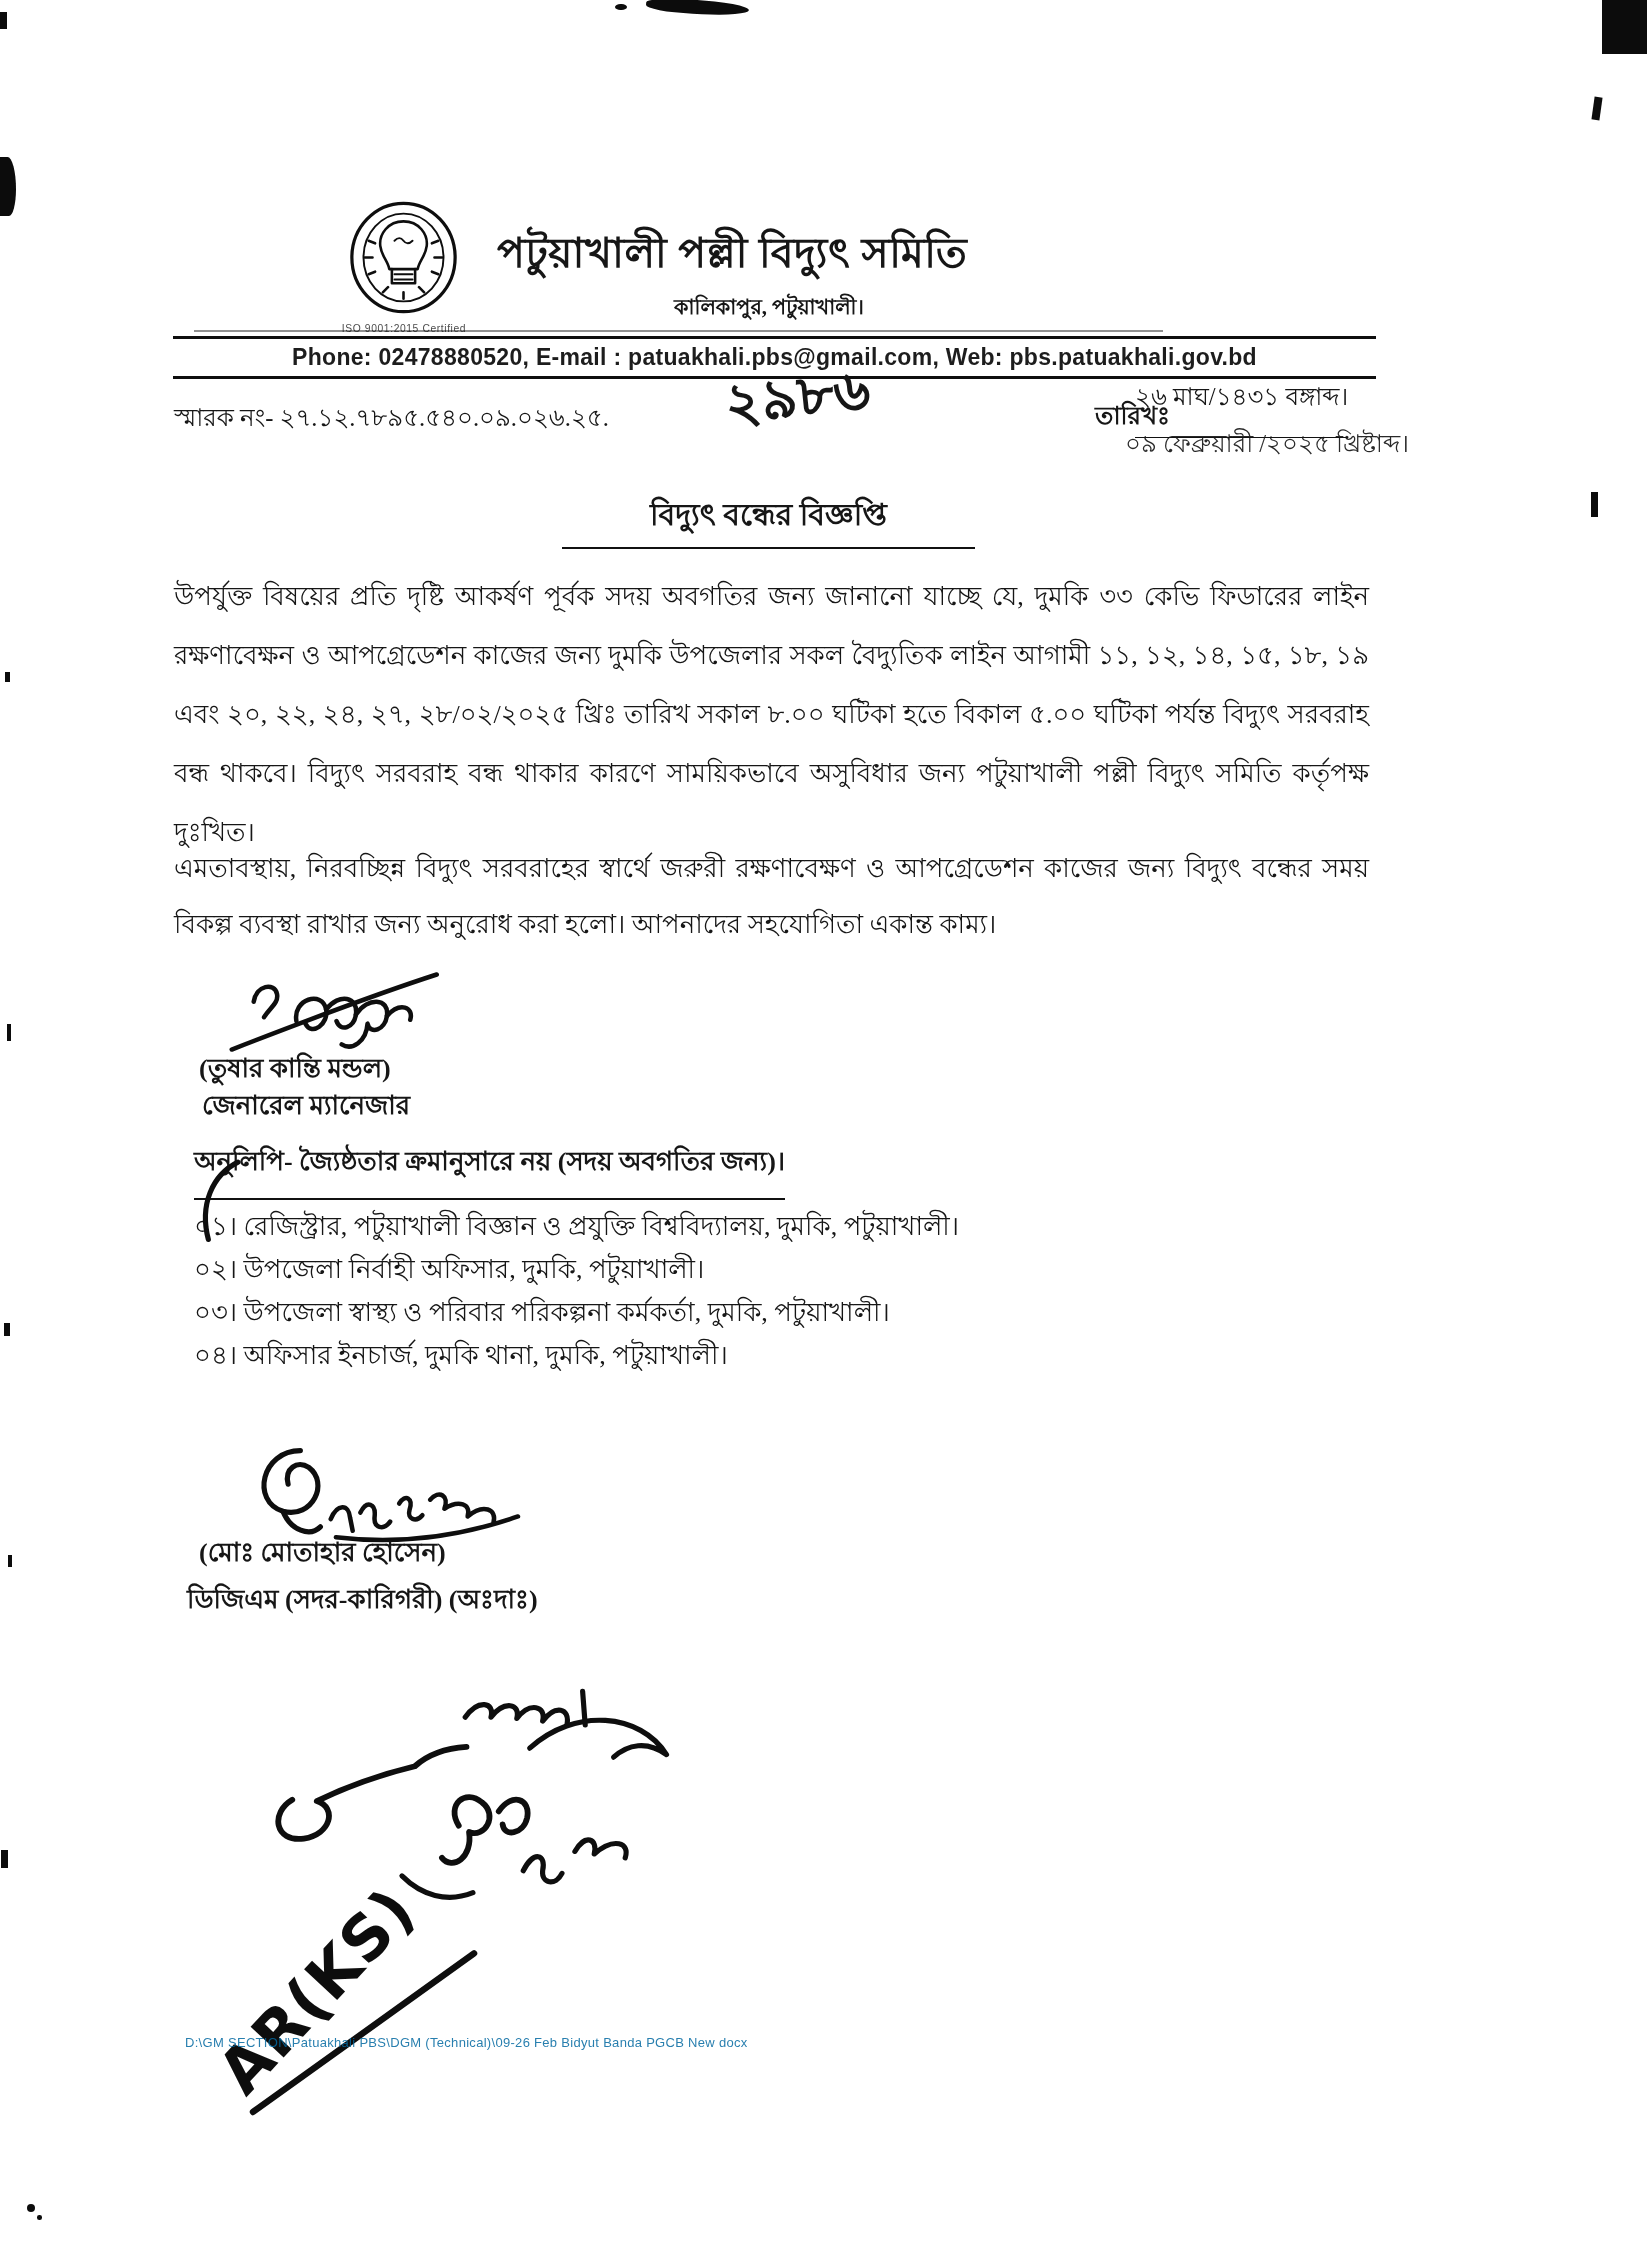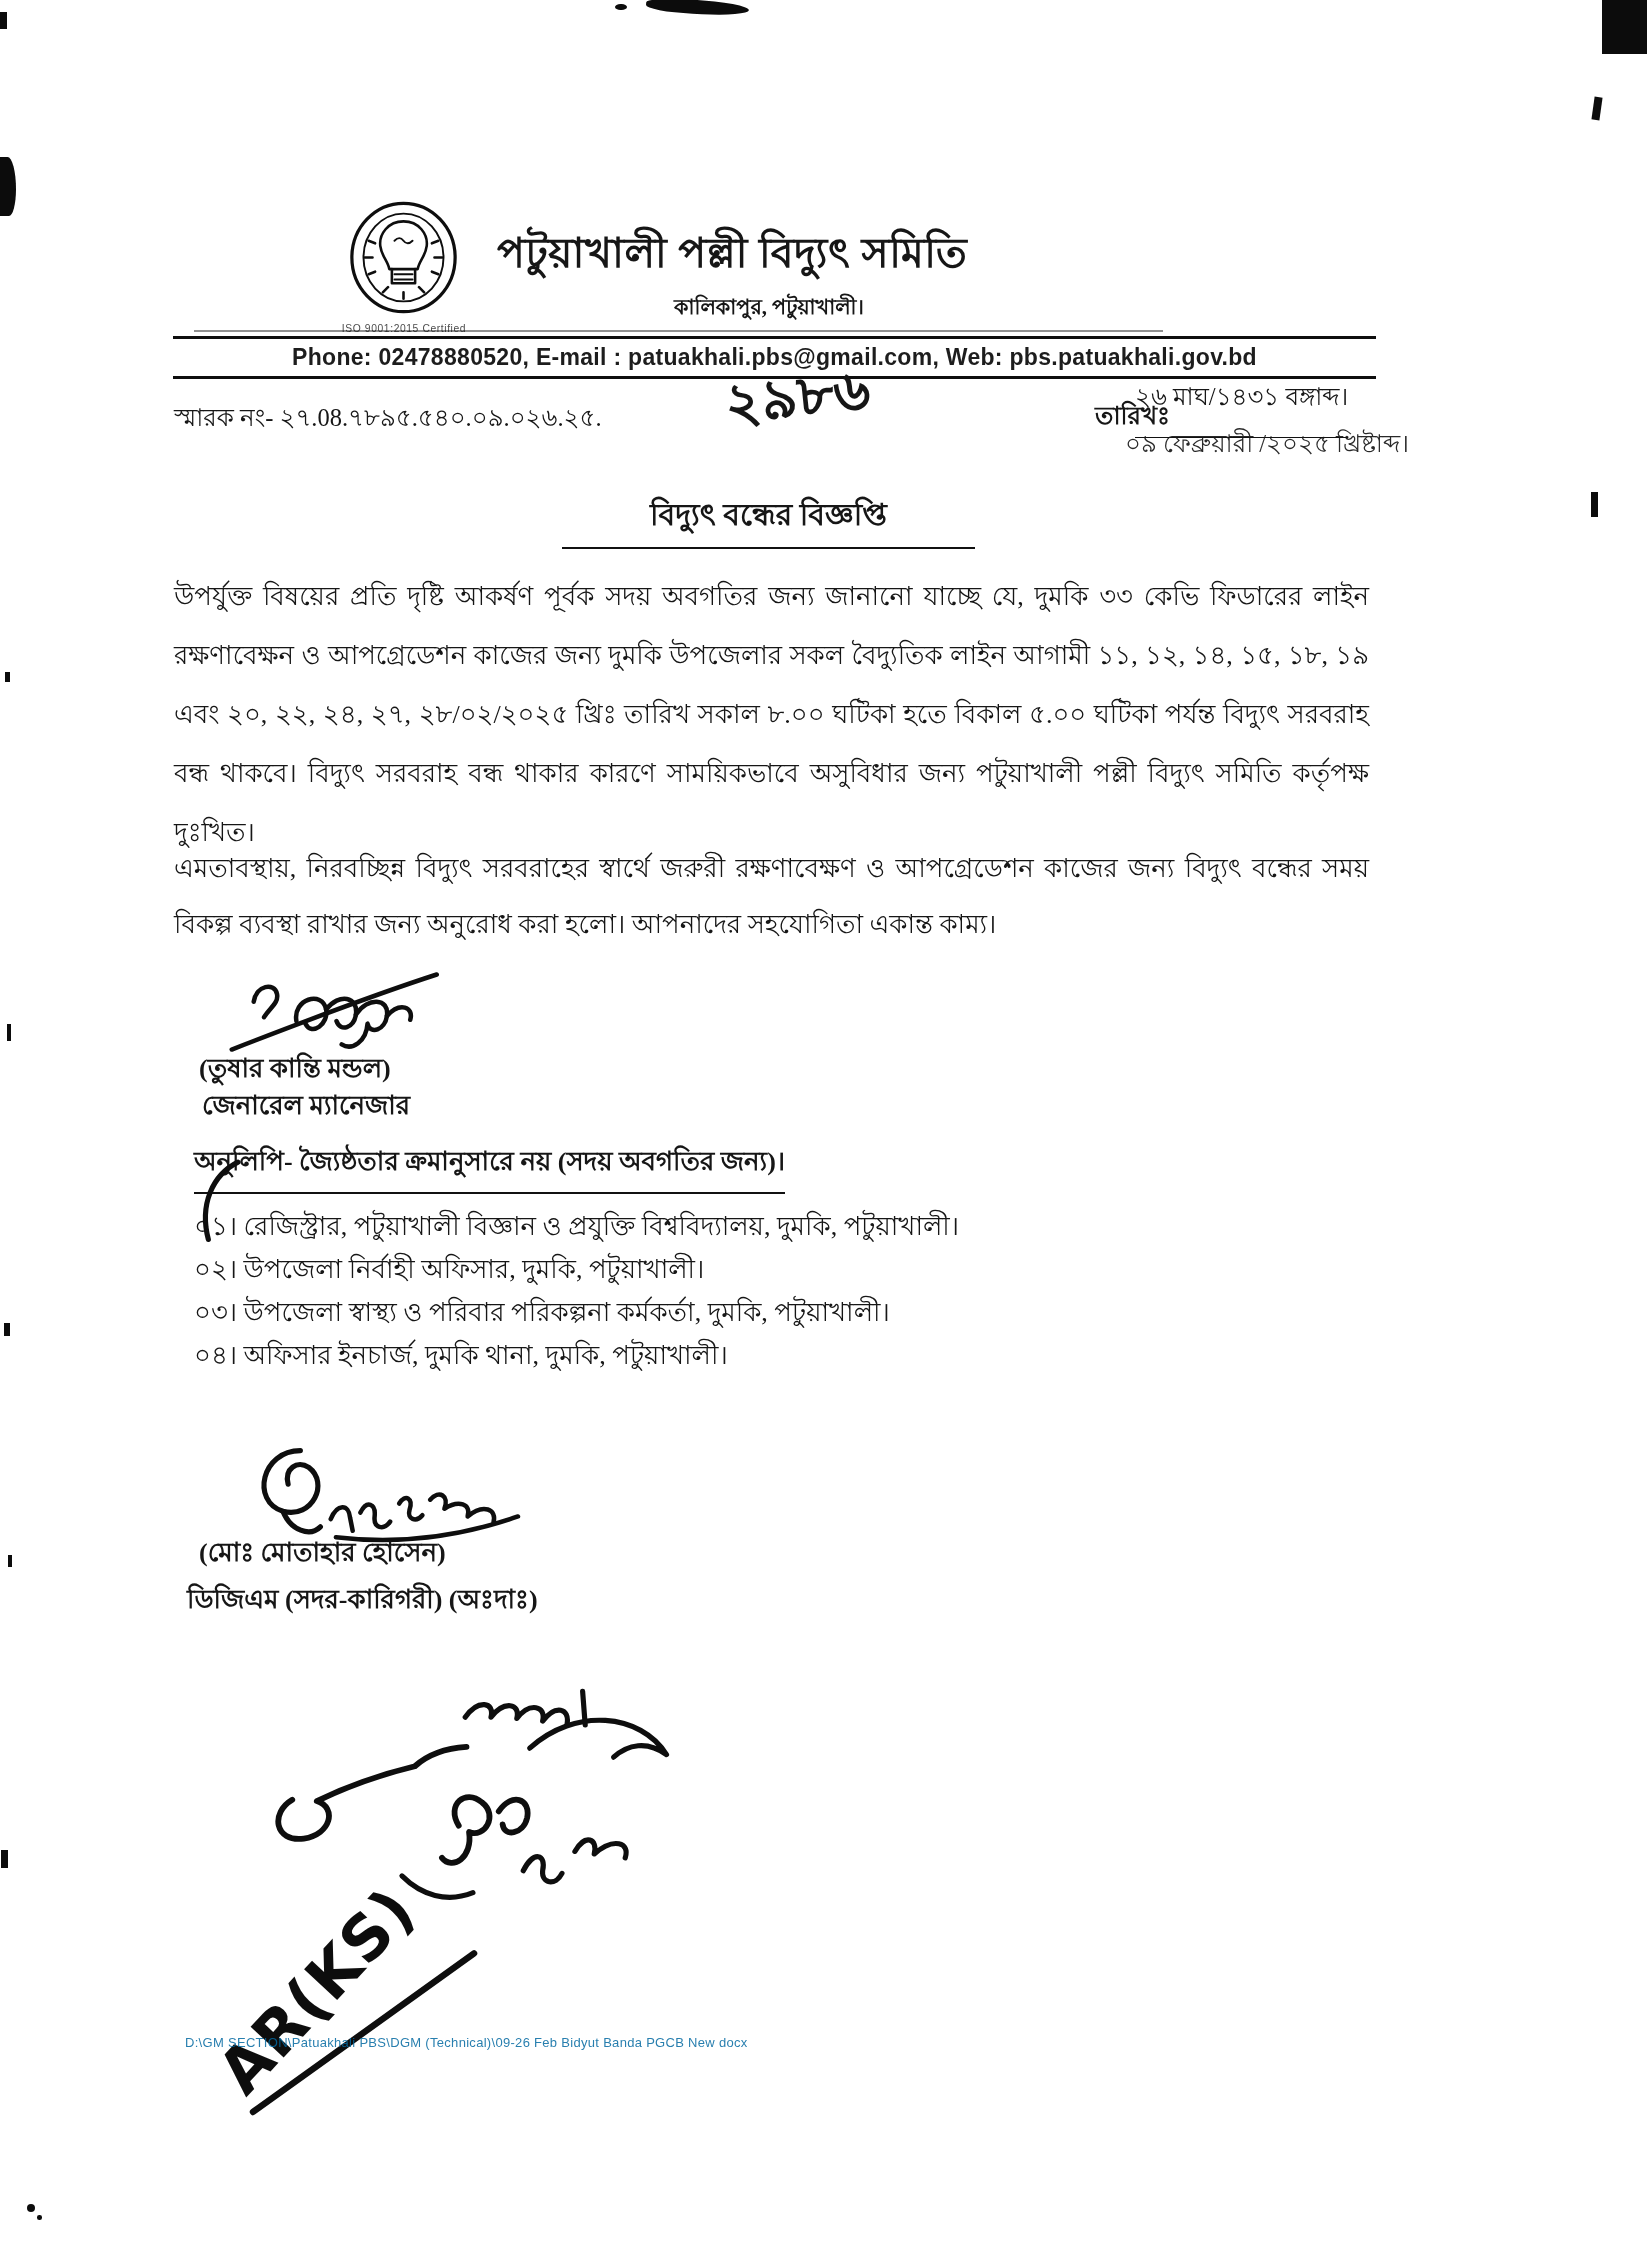--- a/index.html
+++ b/index.html
@@ -29,21 +29,21 @@
   .date-line2{font-size:24.5px;white-space:nowrap;opacity:.92;}
   
   .doc-title{
     width:413px;text-align:center;font-size:30px;font-weight:700;
     border-bottom:2.6px solid #111;padding-bottom:5.2px;white-space:nowrap;
   }
   .para{width:1195px;font-size:26px;line-height:59px;text-align:justify;}
   .para2{line-height:56px;}
   .sig-name{font-size:26px;font-weight:600;white-space:nowrap;}
   .sig-desig{font-size:26px;font-weight:600;white-space:nowrap;}
-  .dist-heading{font-size:26px;font-weight:700;border-bottom:2.6px solid #111;padding-bottom:7px;white-space:nowrap;}
+  .dist-heading{font-size:26px;font-weight:700;border-bottom:2.6px solid #111;padding-bottom:13px;white-space:nowrap;}
   .dist-list{font-size:26px;}
   .dist-item{line-height:43px;white-space:nowrap;}
   .footer-path{
     font-family:"Liberation Sans","DejaVu Sans",sans-serif;
     font-size:13px;color:#0369a1;opacity:.85;letter-spacing:0.3px;white-space:nowrap;
   }
   .ar-initials{
     font-family:"DejaVu Sans",sans-serif;font-size:62px;font-weight:600;color:#0d0d0d;
     transform:rotate(-47deg);transform-origin:left bottom;white-space:nowrap;letter-spacing:1.3px;
   }
@@ -85,21 +85,21 @@
 
   <div class="abs org-name" style="left:497px;top:221px;">পটুয়াখালী পল্লী বিদ্যুৎ সমিতি</div>
   <div class="abs org-address" style="left:575px;top:292px;width:388px;">কালিকাপুর, পটুয়াখালী।</div>
 
   <div class="artifact" style="left:194px;top:330px;width:969px;height:1.9px;opacity:.45;"></div>
 
   <div class="abs contact-bar" style="left:173px;top:336px;width:1203px;">
     <span>Phone: 02478880520, E-mail : patuakhali.pbs@gmail.com, Web: pbs.patuakhali.gov.bd</span>
   </div>
 
-  <div class="abs memo-line" style="left:174px;top:399px;">স্মারক নং- ২৭.08.৭৮৯৫.৫৪০.০৯.০২৬.২৫.</div>
+  <div class="abs memo-line" style="left:174px;top:399px;">স্মারক নং- ২৭.১২.৭৮৯৫.৫৪০.০৯.০২৬.২৫.</div>
   <div class="abs memo-hw" style="left:725px;top:354px;">২৯৮৬</div>
 
   <div class="abs date-label" style="left:1050px;top:397px;">তারিখঃ</div>
   <div class="abs date-line1" style="left:1135px;top:378px;">২৬ মাঘ/১৪৩১ বঙ্গাব্দ।</div>
   <div class="abs date-line2" style="left:1125px;top:425px;">০৯ ফেব্রুয়ারী /২০২৫ খ্রিষ্টাব্দ।</div>
 
   <div class="abs doc-title" style="left:562px;top:491px;">বিদ্যুৎ বন্ধের বিজ্ঞপ্তি</div>
 
   <div class="abs para" style="left:174px;top:567px;">উপর্যুক্ত বিষয়ের প্রতি দৃষ্টি আকর্ষণ পূর্বক সদয় অবগতির জন্য জানানো যাচ্ছে যে, দুমকি ৩৩ কেভি ফিডারের লাইন রক্ষণাবেক্ষন ও আপগ্রেডেশন কাজের জন্য দুমকি উপজেলার সকল বৈদ্যুতিক লাইন আগামী ১১, ১২, ১৪, ১৫, ১৮, ১৯ এবং ২০, ২২, ২৪, ২৭, ২৮/০২/২০২৫ খ্রিঃ তারিখ সকাল ৮.০০ ঘটিকা হতে বিকাল ৫.০০ ঘটিকা পর্যন্ত বিদ্যুৎ সরবরাহ বন্ধ থাকবে। বিদ্যুৎ সরবরাহ বন্ধ থাকার কারণে সাময়িকভাবে অসুবিধার জন্য পটুয়াখালী পল্লী বিদ্যুৎ সমিতি কর্তৃপক্ষ দুঃখিত।</div>
   <div class="abs para para2" style="left:174px;top:841px;">এমতাবস্থায়, নিরবচ্ছিন্ন বিদ্যুৎ সরবরাহের স্বার্থে জরুরী রক্ষণাবেক্ষণ ও আপগ্রেডেশন কাজের জন্য বিদ্যুৎ বন্ধের সময় বিকল্প ব্যবস্থা রাখার জন্য অনুরোধ করা হলো। আপনাদের সহযোগিতা একান্ত কাম্য।</div>

